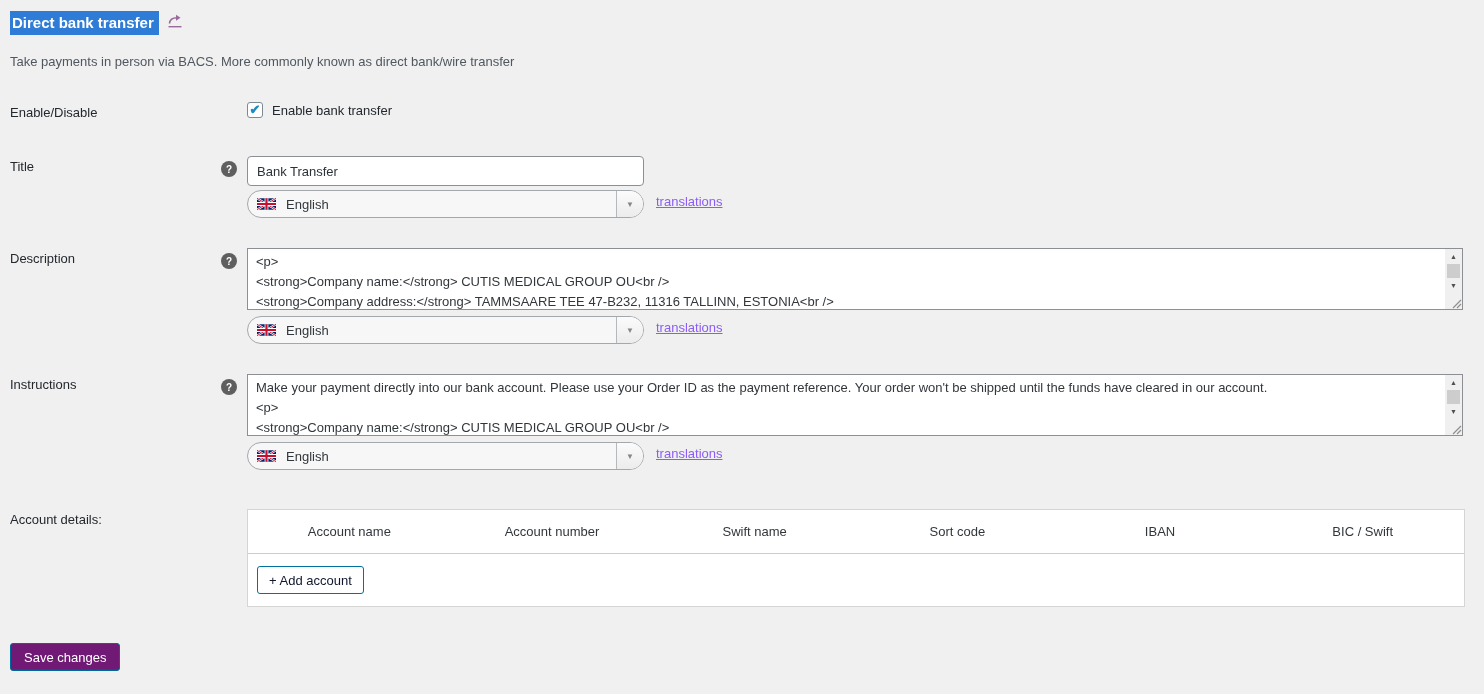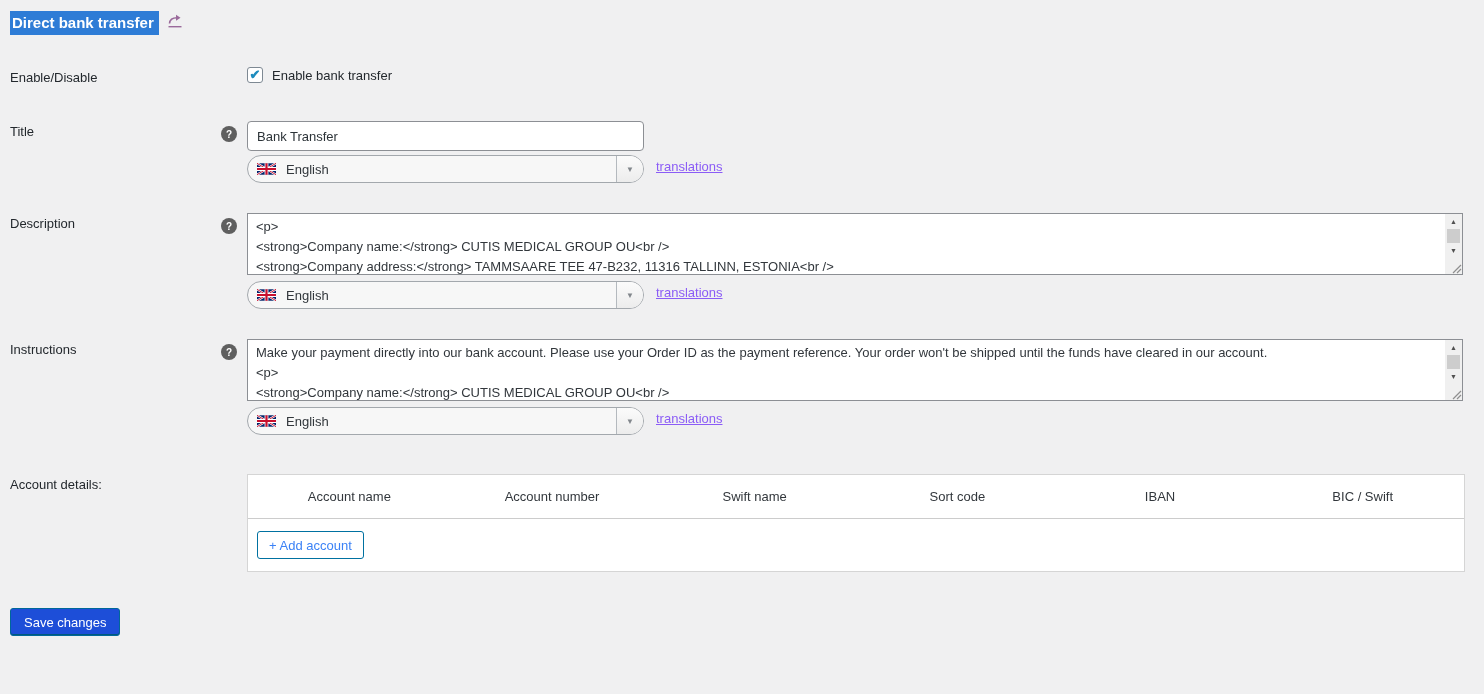--- a/index.html
+++ b/index.html
@@ -91,28 +91,28 @@
   .sb-spacer { flex: 1; }
   .grip { width: 17px; height: 15px; display: flex; align-items: flex-end; justify-content: flex-end; cursor: nwse-resize; }
 
   
   .accounts-table { width: 1218px; background: #fff; border: 1px solid #d5d5d5; }
   .at-head { display: flex; height: 44px; align-items: center; border-bottom: 1px solid #ccc; }
   .at-col { flex: 1; text-align: center; color: #32373c; }
   .at-body { height: 52px; display: flex; align-items: center; padding-left: 9px; gap: 7px; }
   .btn-secondary {
     height: 28px; padding: 0 11px; background: #fff;
-    border: 1px solid #0071a1; border-radius: 3px; color: #3b82f6;
+    border: 1px solid #0071a1; border-radius: 3px; color: #0f172a;
     font-size: 13px; font-family: "Liberation Sans", sans-serif;
     display: inline-flex; align-items: center; cursor: pointer;
   }
 
   .btn-primary {
     margin-top: 36px; height: 28px; padding: 0 13px;
-    background: #1d4ed8; border: 1px solid #006799; border-radius: 3px;
+    background: #701a75; border: 1px solid #006799; border-radius: 3px;
     color: #fff; font-size: 13px; font-family: "Liberation Sans", sans-serif;
     display: inline-flex; align-items: center; cursor: pointer;
     box-shadow: inset 0 -1px 0 #00597e;
   }
 
   .mt-enable { margin-top: 33px; }
   .mt-title  { margin-top: 36px; }
   .mt-desc   { margin-top: 30px; }
   .mt-instr  { margin-top: 30px; }
   .mt-acct   { margin-top: 39px; }
@@ -126,20 +126,21 @@
   <div class="page-head">
     <h2><span class="title-hl">Direct bank transfer</span></h2>
     <a class="back-link">
       <svg width="16" height="15" viewBox="0 0 16 15">
         <path d="M2.5 9.5 Q3 3.8 10 3.8" fill="none" stroke="#9a6a9b" stroke-width="1.6"></path>
         <polygon points="9,0.8 13.5,3.8 9,6.8" fill="#9a6a9b"></polygon>
         <rect x="1.5" y="12" width="13" height="1.4" fill="#9a6a9b"></rect>
       </svg>
     </a>
   </div>
+  <p class="subtitle">Take payments in person via BACS. More commonly known as direct bank/wire transfer</p>
 
   
   <div class="form-row mt-enable">
     <div class="fr-label">Enable/Disable</div>
     <div class="fr-help"></div>
     <div class="fr-field">
       <label class="cb-row">
         <span class="checkbox">
           <span class="check">✔</span>
         </span>

